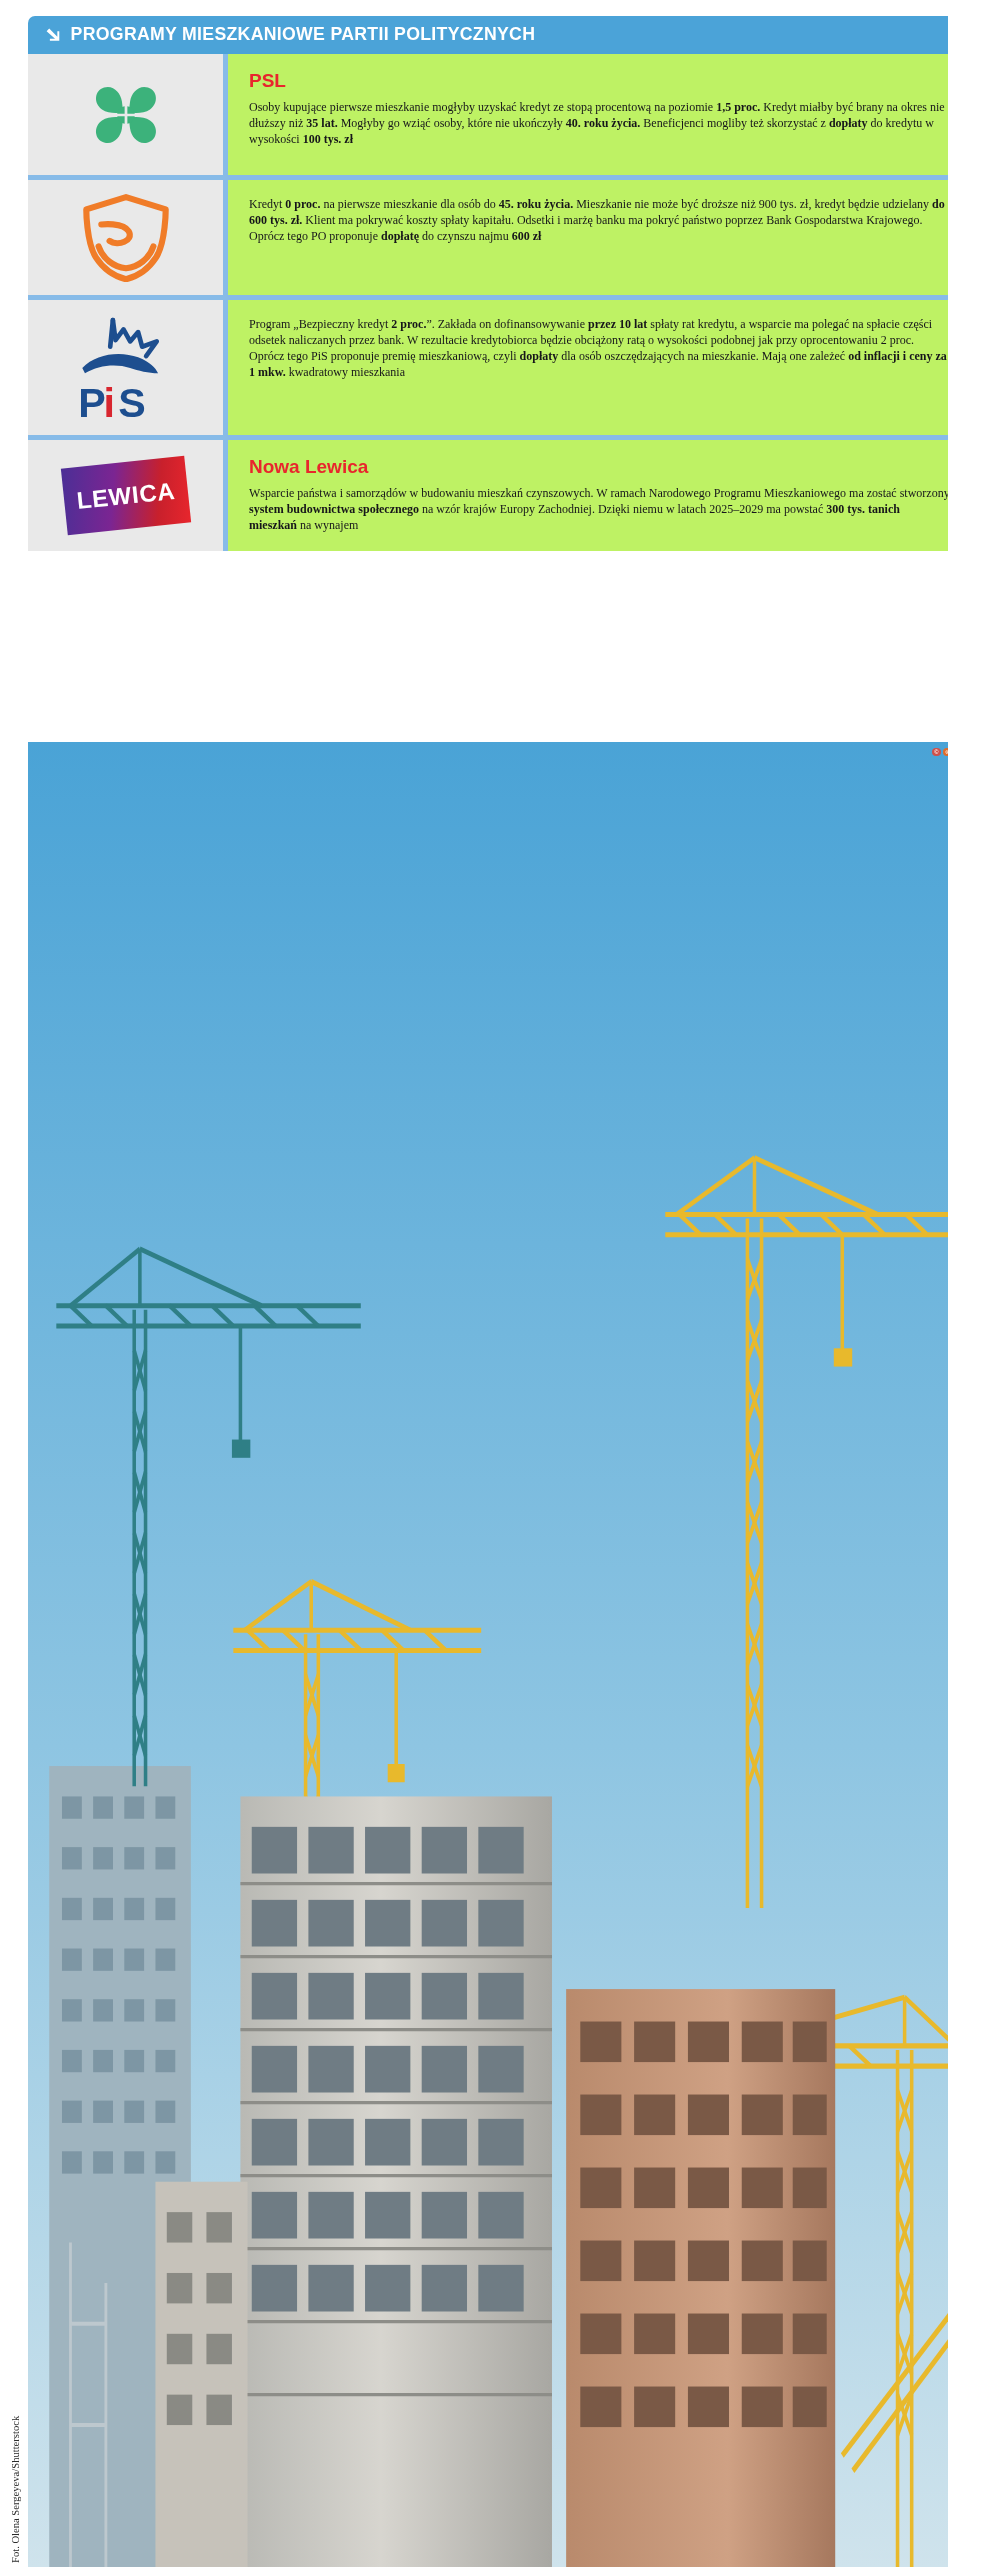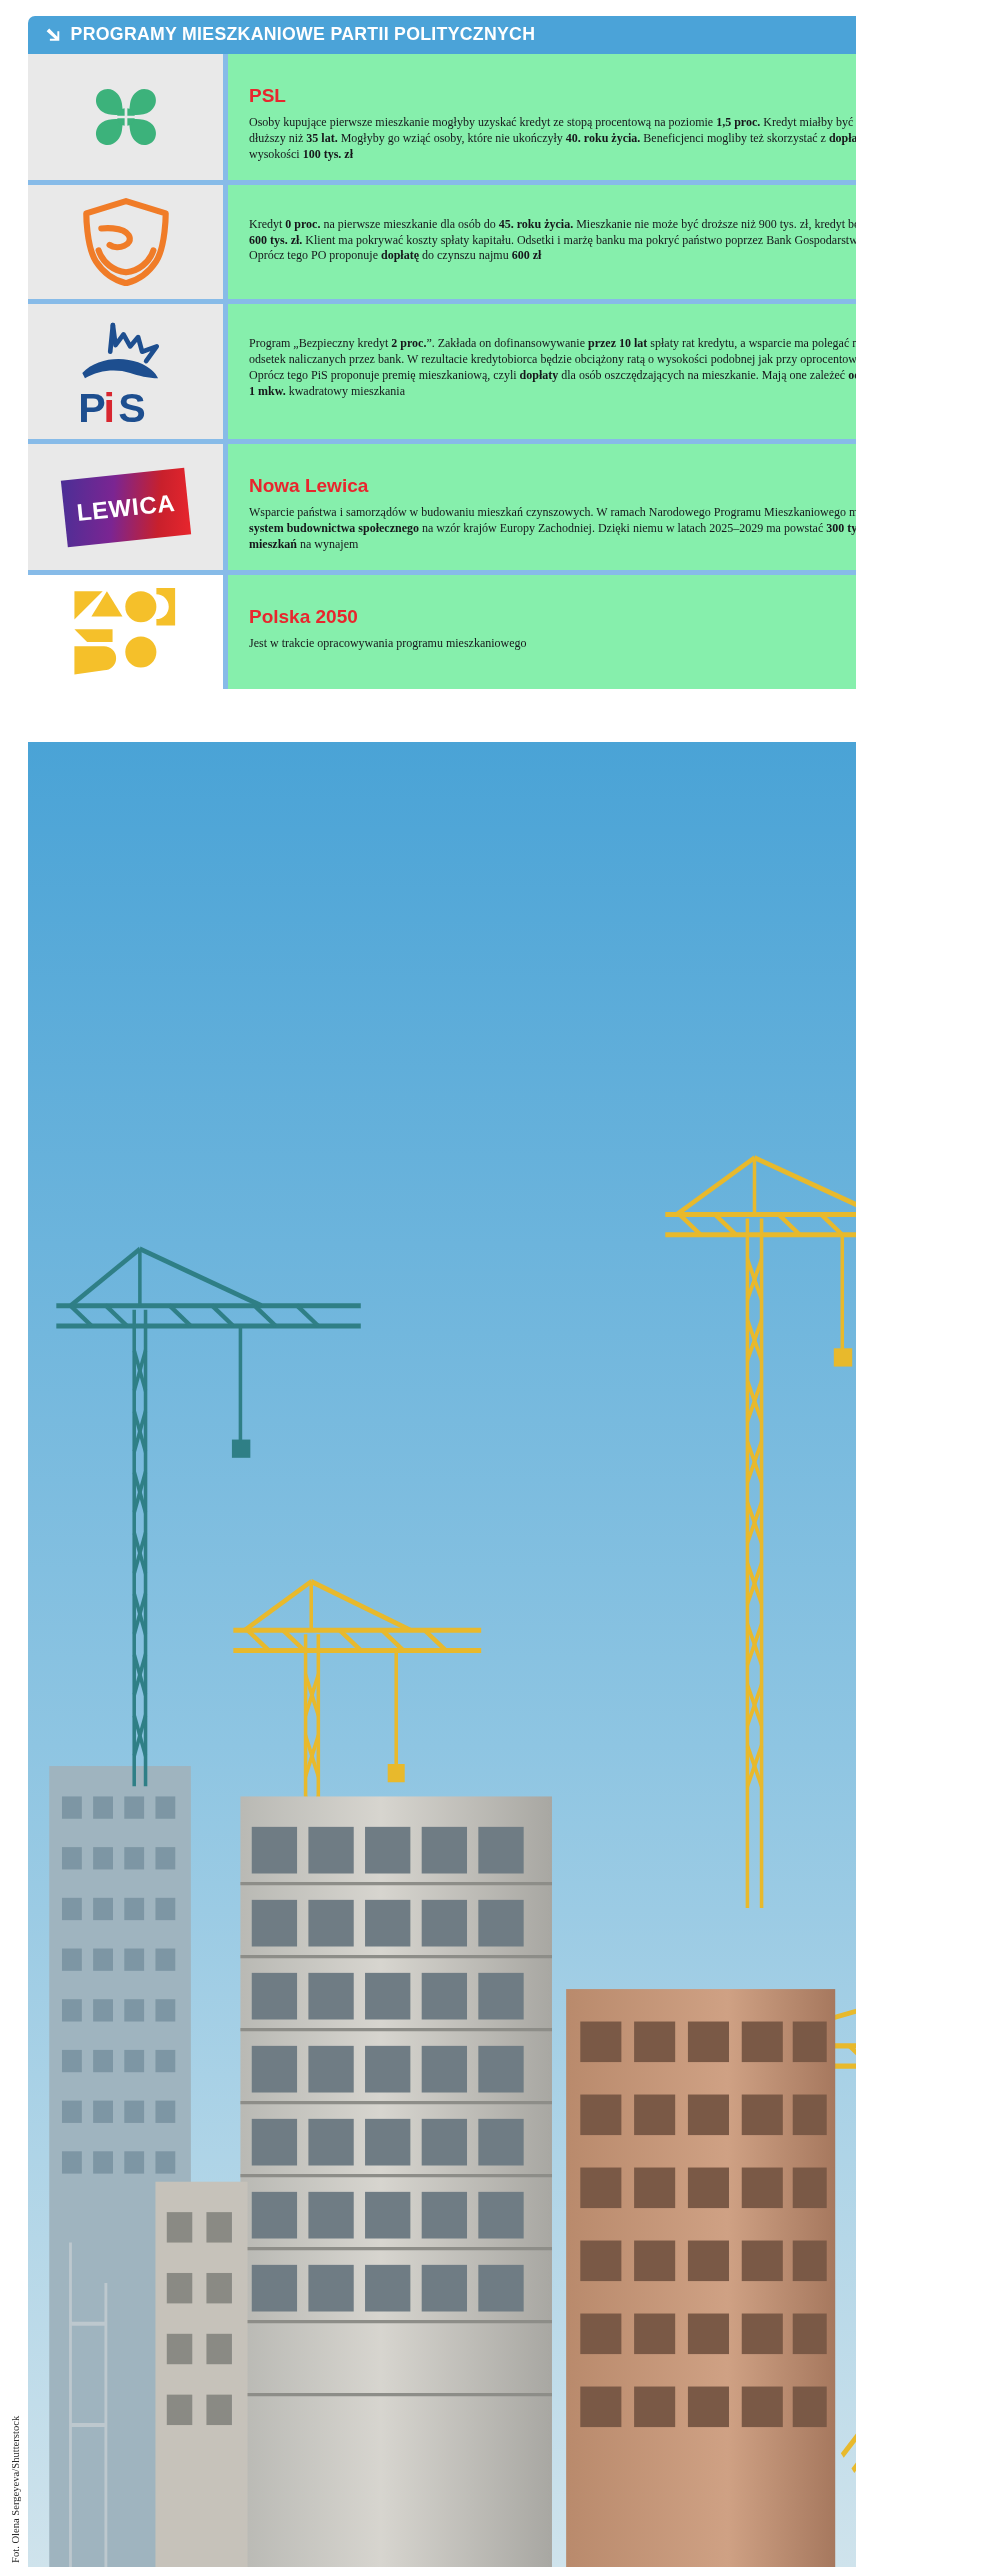--- a/index.html
+++ b/index.html
@@ -3,21 +3,21 @@
 <meta charset="utf-8">
 <style>
   * { box-sizing: border-box; margin: 0; padding: 0; }
   html, body {
     width: 992px;
     background: #ffffff;
     font-family: "Liberation Sans", sans-serif;
   }
   .page {
     position: relative;
-    width: 856px;
+    width: 948px;
     height: 2576px;
     background: #ffffff;
     overflow: hidden;
   }
 
   
   .header-bar {
     position: absolute;
     left: 28px;
     top: 15.6px;
@@ -67,22 +67,22 @@
     display: flex;
     align-items: center;
     justify-content: center;
     border-right: 5px solid #87bbe8;
     padding: 12.7px 7px;
   }
   .logo-cell.white { background: #ffffff; }
 
   .text-cell {
     flex: 1 1 auto;
-    background: #86efac;
-    padding: 32px 24px 17px 21px;
+    background: #bef264;
+    padding: 17px 24px 17px 21px;
   }
 
   .party-name {
     font-family: "Liberation Sans", sans-serif;
     font-weight: bold;
     font-size: 19px;
     color: #e8262d;
     margin-bottom: 7.8px;
     line-height: 1.1;
   }
@@ -241,39 +241,20 @@
         <div class="logo-lewica">
           <span>LEWICA</span>
         </div>
       </div>
       <div class="text-cell">
         <div class="party-name">Nowa Lewica</div>
         <div class="party-body">Wsparcie państwa i samorządów w budowaniu mieszkań czynszowych. W ramach Narodowego Programu Mieszkaniowego ma zostać stworzony <b>system budownictwa społecznego</b> na wzór krajów Europy Zachodniej. Dzięki niemu w latach 2025–2029 ma powstać <b>300 tys. tanich mieszkań</b> na wynajem</div>
       </div>
     </div>
 
-    <div class="row">
-      <div class="logo-cell white">
-        <svg class="logo-p2050" viewBox="0 0 150 125">
-          <g fill="#f5c02a">
-            <path d="M2 4 L42 4 L2 44 Z"></path>
-            <path d="M48 4 L70 40 L26 40 Z"></path>
-            <circle cx="96" cy="26" r="22"></circle>
-            <path d="M118 4 L140 4 L140 48 L118 48 A22 22 0 0 0 118 4 Z" fill="none" stroke="#f5c02a" stroke-width="9"></path>
-            <path d="M2 58 L56 58 L56 76 L20 76 Z"></path>
-            <circle cx="96" cy="90" r="22"></circle>
-            <path d="M2 82 L44 82 A17 17 0 0 1 44 116 L2 122 Z"></path>
-          </g>
-        </svg>
-      </div>
-      <div class="text-cell">
-        <div class="party-name">Polska 2050</div>
-        <div class="party-body">Jest w trakcie opracowywania programu mieszkaniowego</div>
-      </div>
-    </div>
 
   </div>
 
   <div class="photo-wrap" id="photoWrap" style="top: 742px; height: 1825px;">
     <svg class="photo-svg" viewBox="0 0 1336 1800" preserveAspectRatio="none">
       <defs>
         <linearGradient id="sky" x1="0" y1="0" x2="0" y2="1">
           <stop offset="0%" stop-color="#4aa3d6"></stop>
           <stop offset="55%" stop-color="#8ec5e2"></stop>
           <stop offset="100%" stop-color="#cfe3ec"></stop>

